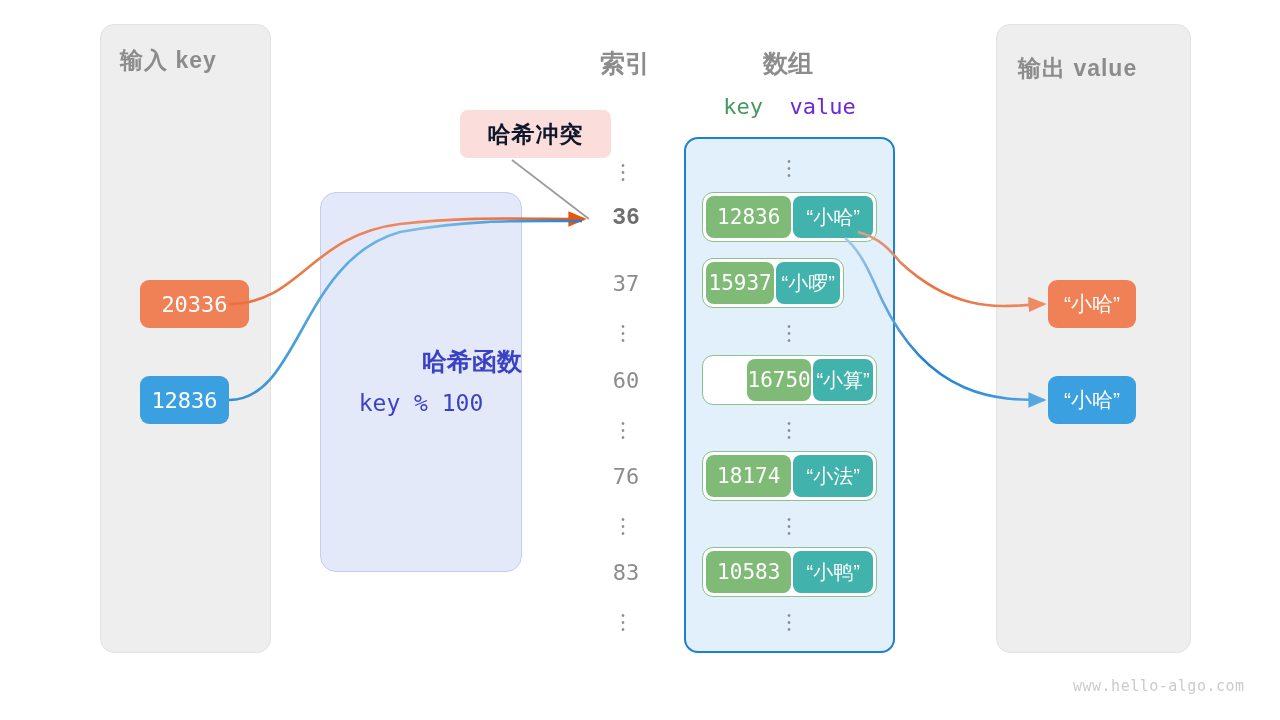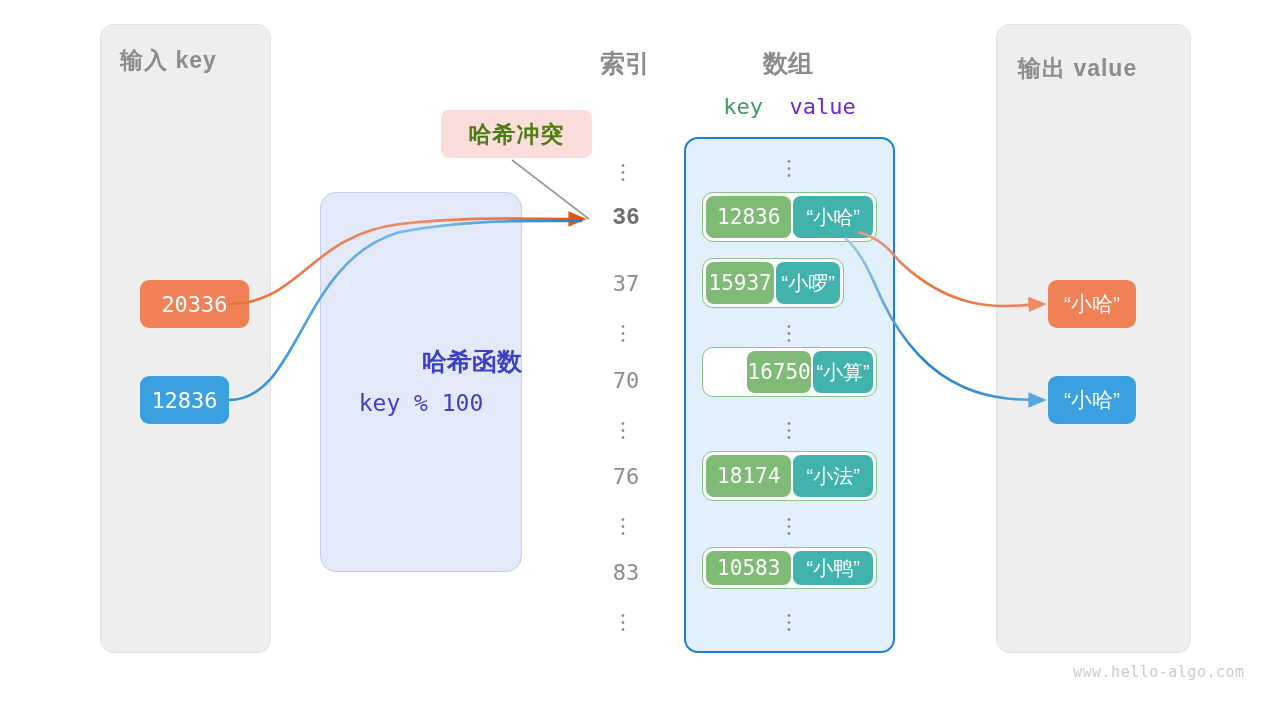--- a/index.html
+++ b/index.html
@@ -96,28 +96,29 @@
     font-family: "DejaVu Sans Mono", "Liberation Mono", monospace;
     font-size: 23px;
     text-align: center;
     white-space: nowrap;
   }
 
   .collision-badge {
     position: absolute;
     background: #fbdedc;
     border-radius: 8px;
-    color: #4d7c0f;
+    color: #0f172a;
     font-size: 23px;
     font-weight: bold;
     display: flex;
     align-items: center;
     justify-content: center;
     letter-spacing: 1px;
     box-sizing: border-box;
+    margin-left: 19px;
   }
 
   .array-frame {
     position: absolute;
     background: #e2f0fb;
     border: 2.5px solid #1f7fd0;
     border-radius: 14px;
     box-sizing: border-box;
   }
 
@@ -216,21 +217,21 @@
       <span>•</span>
       <span>•</span>
     </div>
   <div class="idx hl" style="left:591px; top:205px;">36</div>
   <div class="idx" style="left:591px; top:271px;">37</div>
   <div class="vdots" style="left:613px; top:323px;">
       <span>•</span>
       <span>•</span>
       <span>•</span>
     </div>
-  <div class="idx" style="left:591px; top:368px;">70</div>
+  <div class="idx" style="left:591px; top:368px;">60</div>
   <div class="vdots" style="left:613px; top:420px;">
       <span>•</span>
       <span>•</span>
       <span>•</span>
     </div>
   <div class="idx" style="left:591px; top:464px;">76</div>
   <div class="vdots" style="left:613px; top:516px;">
       <span>•</span>
       <span>•</span>
       <span>•</span>
@@ -257,21 +258,21 @@
     <div class="cell k">15937</div>
     <div class="cell v">“小啰”</div>
   </div>
 
   <div class="vdots" style="left:779px; top:323px;">
       <span>•</span>
       <span>•</span>
       <span>•</span>
     </div>
 
-  <div class="pair" style="left:702px; top:347px; width:175px; height:50px;padding-left:44px;">
+  <div class="pair" style="left:702px; top:355px; width:175px; height:50px;padding-left:44px;">
     <div class="cell k">16750</div>
     <div class="cell v">“小算”</div>
   </div>
 
   <div class="vdots" style="left:779px; top:420px;">
       <span>•</span>
       <span>•</span>
       <span>•</span>
     </div>
 
@@ -279,21 +280,21 @@
     <div class="cell k">18174</div>
     <div class="cell v">“小法”</div>
   </div>
 
   <div class="vdots" style="left:779px; top:516px;">
       <span>•</span>
       <span>•</span>
       <span>•</span>
     </div>
 
-  <div class="pair" style="left:702px; top:547px; width:175px; height:42px;">
+  <div class="pair" style="left:702px; top:547px; width:175px; height:50px;">
     <div class="cell k">10583</div>
     <div class="cell v">“小鸭”</div>
   </div>
 
   <div class="vdots" style="left:779px; top:612px;">
       <span>•</span>
       <span>•</span>
       <span>•</span>
     </div>
 
@@ -342,15 +343,15 @@
 
     <path d="M229,400 C300,400 300,260 400,232 C470,219 525,221 582,221" stroke="url(#gr-b1)" stroke-width="2.6" fill="none"></path>
 
     <path d="M663,218 L712,218" stroke="url(#gr-o2)" stroke-width="2.6" fill="none"></path>
 
     <path d="M858,232 C880,238 890,250 900,262 C960,318 1010,305 1044,304" stroke="url(#gr-o2)" stroke-width="2.6" fill="none" marker-end="url(#arrow-orange-lt)"></path>
 
     <path d="M845,238 C862,252 872,278 882,300 C930,400 1000,400 1044,400" stroke="url(#gr-b2)" stroke-width="2.6" fill="none" marker-end="url(#arrow-blue-lt)"></path>
   </svg>
 
-  <div class="watermark" style="left:1073px; top:663px;">www.hello-algo.com</div>
+  <div class="watermark" style="left:1073px; top:677px;">www.hello-algo.com</div>
 
 </div>
 
 </body></html>

